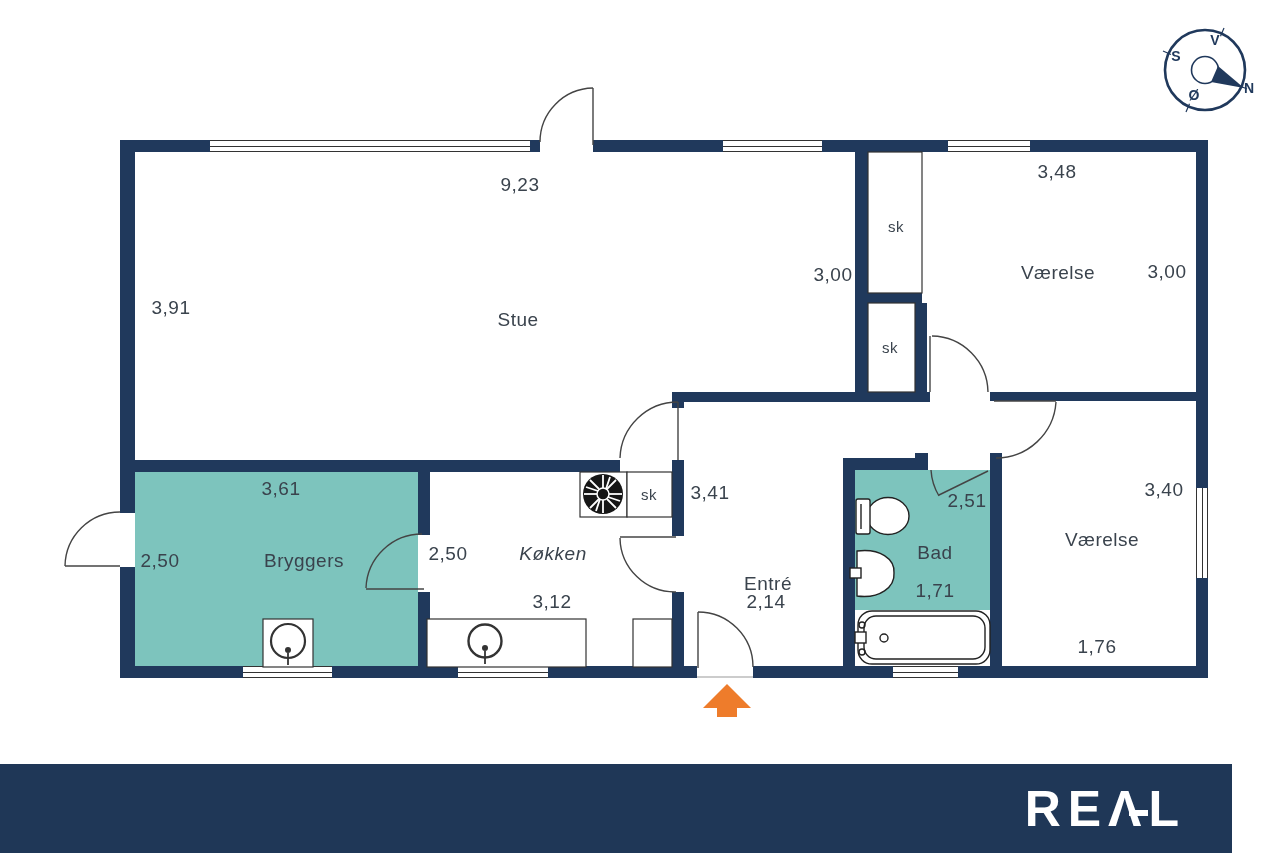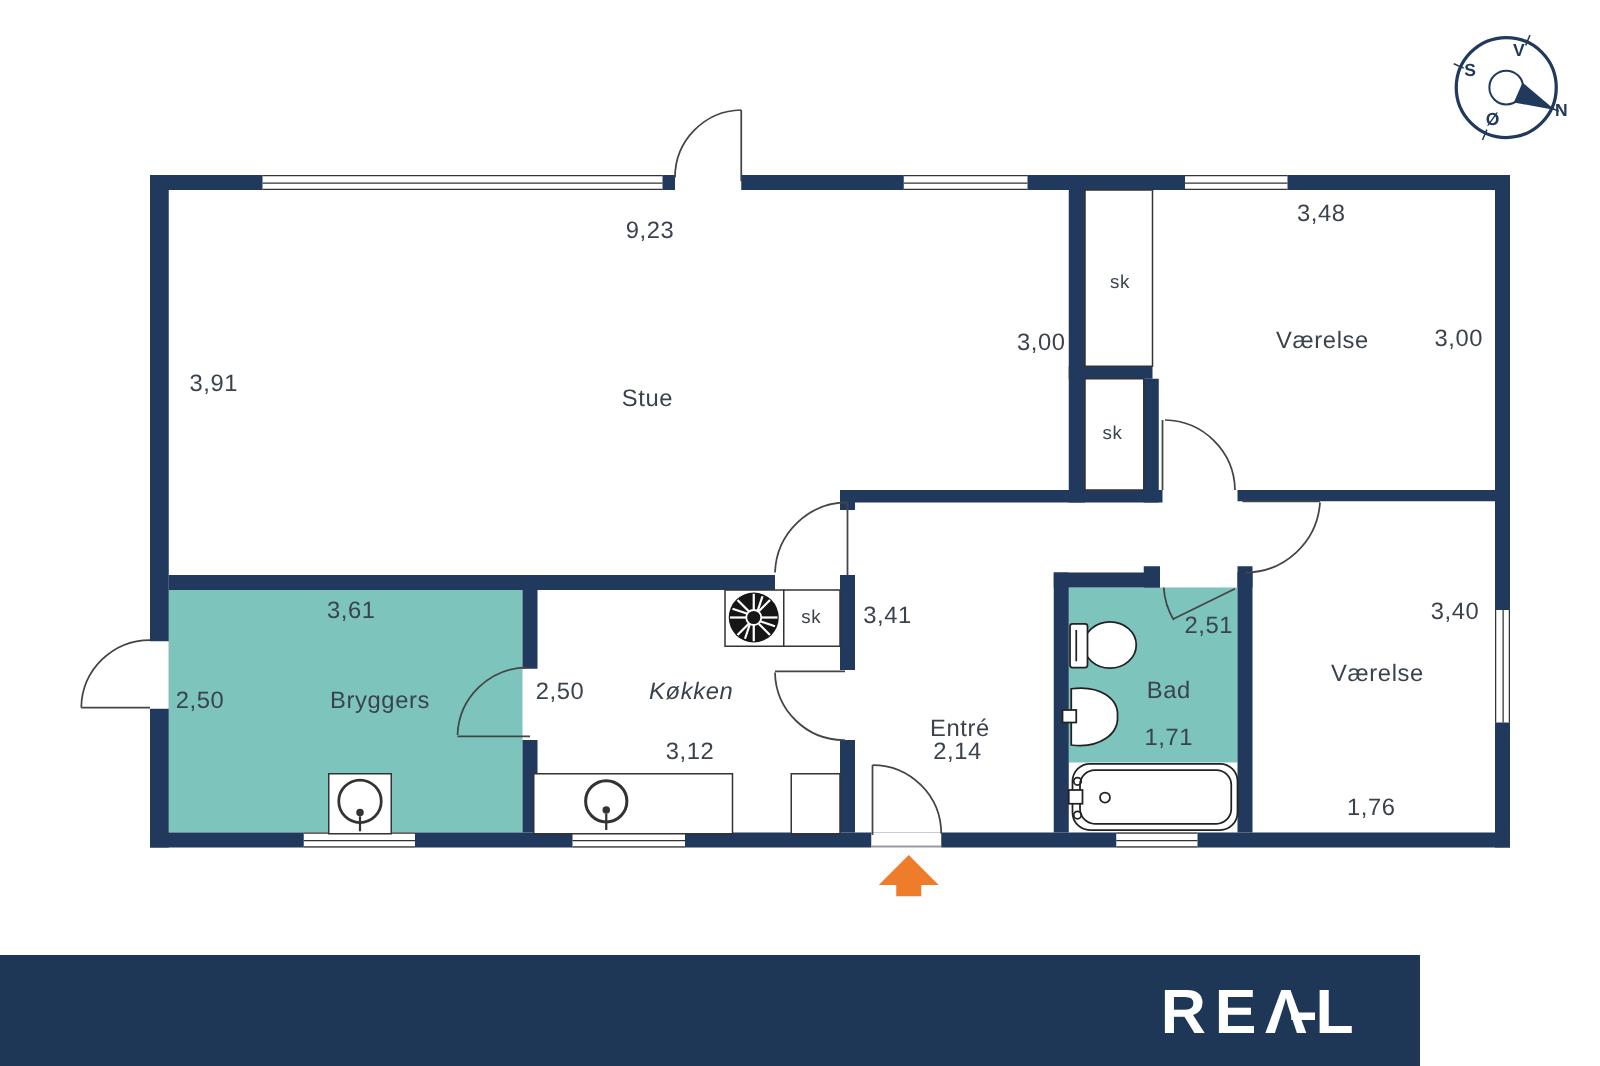--- a/index.html
+++ b/index.html
@@ -13,21 +13,21 @@
   .win-v{position:absolute;background:#fff;border-left:1.5px solid #333;border-right:1.5px solid #333;box-sizing:border-box;}
   .win-v::before{content:"";position:absolute;top:0;bottom:0;left:50%;width:1px;margin-left:-0.5px;background:#333;}
   svg.overlay{position:absolute;left:0;top:0;z-index:6;}
   .lbl{position:absolute;transform:translate(-50%,-50%);color:#3a434d;font-size:19px;
        letter-spacing:0.5px;white-space:nowrap;z-index:7;}
   .lbl.small{font-size:15px;}
   .compass-letter{position:absolute;transform:translate(-50%,-50%);color:var(--wall);
        font-size:14px;font-weight:bold;z-index:7;}
   .disclaimer{position:absolute;left:120px;top:716px;transform:translateY(-50%);
        color:#383838;font-size:23px;letter-spacing:0.3px;z-index:7;}
-  .footer{position:absolute;left:0;top:764px;width:1136px;height:89px;background:var(--footer);z-index:8;}
+  .footer{position:absolute;left:0;top:764px;width:1232px;height:89px;background:var(--footer);z-index:8;}
   .logo{position:absolute;right:46px;top:50%;transform:translateY(-50%);color:#fff;
         font-size:50px;font-weight:bold;letter-spacing:7px;line-height:1;}
   .logo span{position:relative;display:inline-block;}
   .logo span.logo-a i{position:absolute;left:52%;top:52%;width:46%;height:6px;background:#fff;}
 </style>
 </head>
 <body>
 
 <div id="stage">
 

